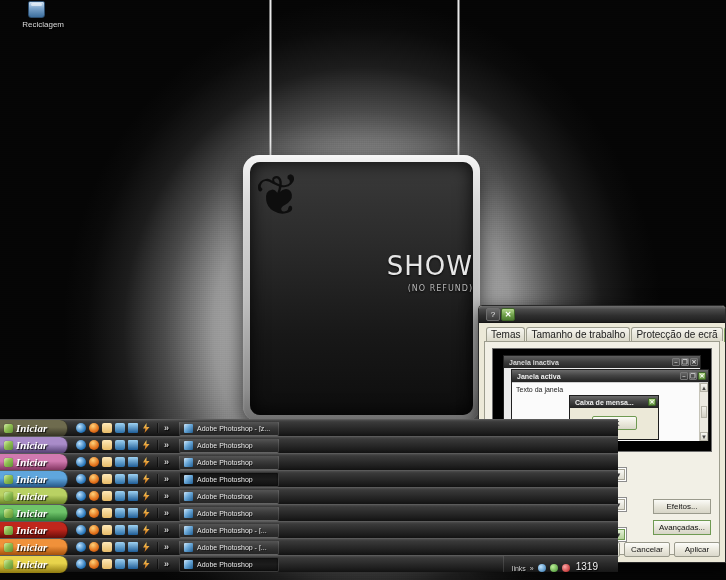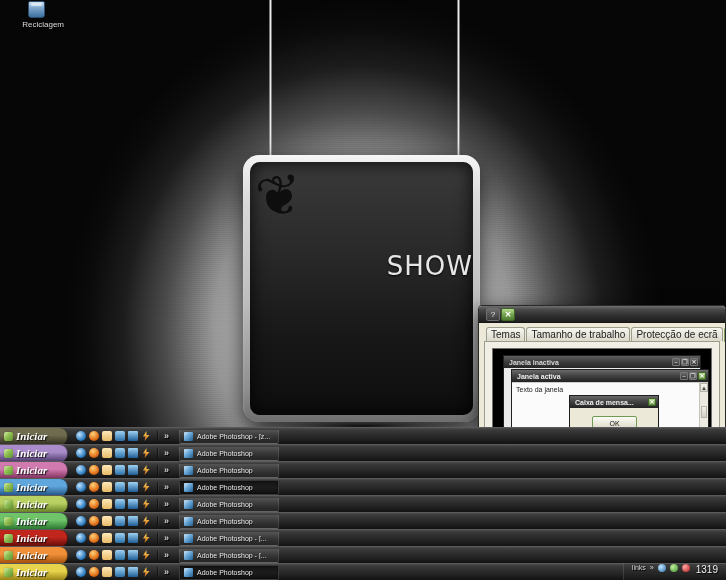--- a/index.html
+++ b/index.html
@@ -311,22 +311,22 @@
     width: 46px; height: 15px;
     font-size: 8px; line-height: 13px; text-align: center;
     border: 1px solid #9a9a8c;
     border-radius: 2px;
     background: linear-gradient(to bottom, #fdfdfa, #eae8dc 55%, #dbd9cb);
     color: #111;
   }
 
   
   #taskbars {
-    position: absolute; left: 0; bottom: 0;
-    width: 726px;
+    position: absolute; left: 0; bottom: 8px;
+    width: 618px;
   }
   .taskbar {
     position: relative;
     height: 17px;
     display: flex; align-items: center;
     background: linear-gradient(to bottom, #4c4c4c 0%, #3a3a3a 12%, #2a2a2a 48%, #1d1d1d 78%, #121212 100%);
     border-top: 1px solid #5a5a5a;
   }
   .start-btn {
     position: relative;
@@ -393,23 +393,23 @@
     border-radius: 1px;
     background: linear-gradient(135deg, #cfe8fb 0%, #6aa8d8 45%, #1f5d92 100%);
   }
   .task-label {
     font-size: 7px; color: #e8e8e8;
     white-space: nowrap; overflow: hidden; text-overflow: clip;
     text-shadow: 1px 1px 0 rgba(0,0,0,.6);
   }
   .tray {
     position: absolute; right: 0; top: 0; bottom: 0;
-    display: flex; align-items: flex-start;
+    display: flex; align-items: flex-end;
     gap: 4px;
-    padding: 0 8px 0 8px;
+    padding: 0 20px 0 8px;
     background: linear-gradient(to bottom, #3f3f3f 0%, #2b2b2b 45%, #171717 100%);
     border-left: 1px solid rgba(255,255,255,.12);
   }
   .tray-label { font-size: 7px; color: #cfcfcf; text-shadow: 1px 1px 0 #000; }
   .tray-chev { font-size: 7px; color: #cfcfcf; }
   .tray-ico { width: 8px; height: 8px; border-radius: 50%; }
   .ti-1 { background: radial-gradient(circle at 35% 35%, #bfe4ff, #2a6fa8); }
   .ti-2 { background: radial-gradient(circle at 35% 35%, #bff09a, #3c8a2a); }
   .ti-3 { background: radial-gradient(circle at 35% 35%, #ffa7a7, #b01515); }
   .clock { font-size: 10px; color: #f0f0f0; text-shadow: 1px 1px 1px #000; padding-left: 2px; }
@@ -422,20 +422,21 @@
   <div id="wallpaper">
     <div id="wall-noise"></div>
     <div class="cable" id="cable-left"></div>
     <div class="cable" id="cable-right"></div>
     <div id="sign-shadow"></div>
     <div id="sign">
       <div id="sign-face">
         <div id="sign-flourish">❦</div>
         <div id="sign-text">
           <div id="sign-line1">SHOW</div>
+          <div id="sign-line3">(NO REFUND)</div>
         </div>
       </div>
     </div>
   </div>
 
   <div id="desk-icon">
     <span class="glyph"></span>
     <span class="label">Reciclagem</span>
   </div>
 

